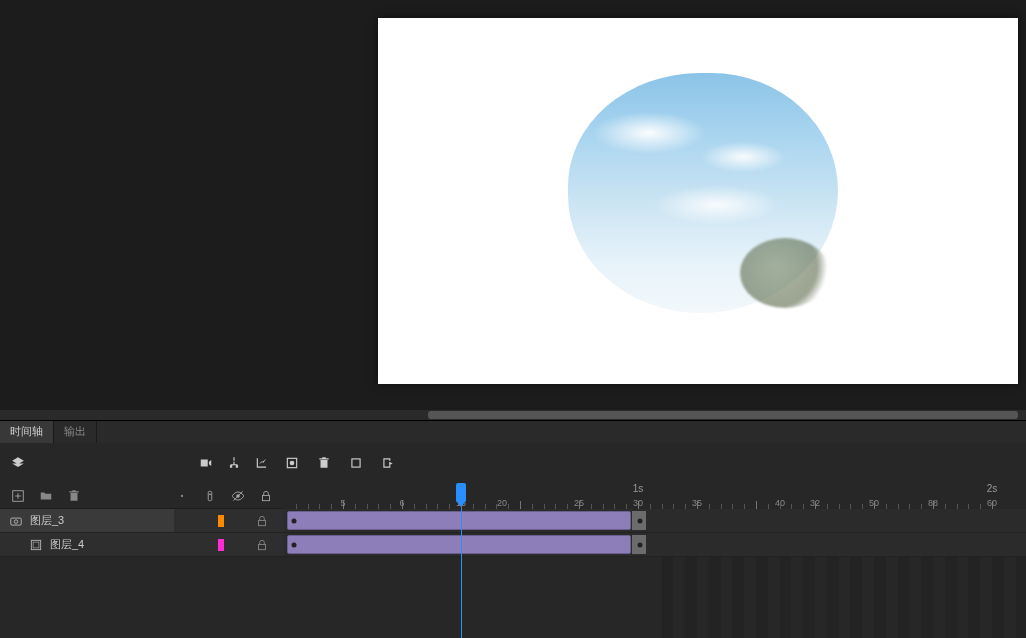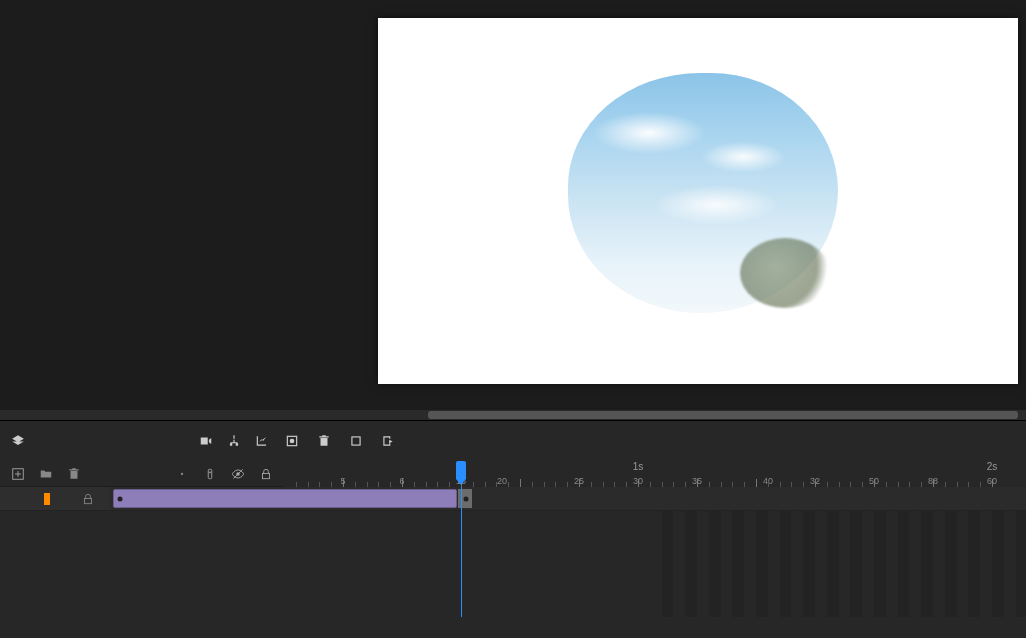--- a/index.html
+++ b/index.html
@@ -86,20 +86,24 @@
     <div class="sky-circle"></div>
   </div>
   <div class="h-scrollbar">
     <div class="h-scroll-track">
         <div class="h-scroll-thumb"></div>
       </div>
   </div>
 </div>
 
 <div class="bottom-panel">
+  <div class="tabs-row">
+    <div class="tab active">时间轴</div>
+    <div class="tab inactive">输出</div>
+  </div>
 
   <div class="toolbar-row">
     <div class="tb-left">
       <span class="icon">
           <svg viewBox="0 0 24 24">
             <path d="M12 2 2 8l10 6 10-6zM2 13l10 6 10-6"></path>
           </svg>
         </span>
     </div>
     <div class="tb-mid">
@@ -199,21 +203,21 @@
           <div class="time-label" style="left: 177px;">15</div>
           <div class="tick-major" style="left: 236px;"></div>
           <div class="time-label" style="left: 218px;">20</div>
           <div class="tick-major" style="left: 295px;"></div>
           <div class="time-label" style="left: 295px;">25</div>
           <div class="tick-major" style="left: 354px;"></div>
           <div class="time-label" style="left: 354px;">30</div>
           <div class="tick-major" style="left: 413px;"></div>
           <div class="time-label" style="left: 413px;">35</div>
           <div class="tick-major" style="left: 472px;"></div>
-          <div class="time-label" style="left: 484px;">40</div>
+          <div class="time-label" style="left: 496px;">40</div>
           <div class="tick-major" style="left: 531px;"></div>
           <div class="time-label" style="left: 531px;">32</div>
           <div class="tick-major" style="left: 590px;"></div>
           <div class="time-label" style="left: 590px;">50</div>
           <div class="tick-major" style="left: 649px;"></div>
           <div class="time-label" style="left: 649px;">88</div>
           <div class="tick-major" style="left: 708px;"></div>
           <div class="time-label" style="left: 708px;">60</div>
           <div class="tick-minor" style="left: 11.8px;"></div>
           <div class="tick-minor" style="left: 23.6px;"></div>
@@ -282,35 +286,73 @@
         <div class="seg" style="left: 566.4px; width: 11.8px;"></div>
         <div class="seg" style="left: 590px; width: 11.8px;"></div>
         <div class="seg" style="left: 613.6px; width: 11.8px;"></div>
         <div class="seg" style="left: 637.2px; width: 11.8px;"></div>
         <div class="seg" style="left: 660.8px; width: 11.8px;"></div>
         <div class="seg" style="left: 684.4px; width: 11.8px;"></div>
         <div class="seg" style="left: 708px; width: 11.8px;"></div>
         <div class="seg" style="left: 731.6px; width: 11.8px;"></div>
       </div>
   <div class="track-row selected">
+        <div class="tr-left">
+          <span class="icon dim">
+            <svg viewBox="0 0 24 24">
+              <rect x="3" y="7" width="18" height="12" rx="2" fill="none" stroke="#bbb" stroke-width="1.5"></rect>
+              <circle cx="12" cy="13" r="3" fill="none" stroke="#bbb" stroke-width="1.5"></circle>
+            </svg>
+          </span>
+          <span>图层_3</span>
+        </div>
         <div class="tr-mid">
           <div class="color-swatch" style="background: rgb(255, 138, 0);"></div>
           <span class="icon lock">
             <svg viewBox="0 0 24 24">
               <rect x="6" y="11" width="12" height="9" fill="none" stroke="#888" stroke-width="1.5"></rect>
               <path d="M8 11V8a4 4 0 0 1 8 0v3" fill="none" stroke="#888" stroke-width="1.5"></path>
             </svg>
           </span>
         </div>
         <div class="tr-track">
           <div class="clip" style="left: 3px; width: 344px;">
             <div class="kf-dot" style="left: 6px;"></div>
           </div>
           <div class="clip-end" style="left: 348px; width: 14px;">
             <div class="kf-dot" style="left: 8px;"></div>
           </div>
         </div>
       </div>
+      <div class="track-row">
+        <div class="tr-left">
+          <span class="indent"></span>
+          <span class="icon dim">
+            <svg viewBox="0 0 24 24">
+              <rect x="4" y="4" width="16" height="16" fill="none" stroke="#bbb" stroke-width="1.5"></rect>
+              <rect x="7" y="7" width="10" height="10" fill="none" stroke="#bbb" stroke-width="1"></rect>
+            </svg>
+          </span>
+          <span>图层_4</span>
+        </div>
+        <div class="tr-mid">
+          <div class="color-swatch" style="background: rgb(255, 43, 214);"></div>
+          <span class="icon lock">
+            <svg viewBox="0 0 24 24">
+              <rect x="6" y="11" width="12" height="9" fill="none" stroke="#888" stroke-width="1.5"></rect>
+              <path d="M8 11V8a4 4 0 0 1 8 0v3" fill="none" stroke="#888" stroke-width="1.5"></path>
+            </svg>
+          </span>
+        </div>
+        <div class="tr-track">
+          <div class="clip" style="left: 3px; width: 344px;">
+            <div class="kf-dot" style="left: 6px;"></div>
+          </div>
+          <div class="clip-end" style="left: 348px; width: 14px;">
+            <div class="kf-dot" style="left: 8px;"></div>
+          </div>
+        </div>
+      </div>
       <div class="playhead" style="left: 461px; top: 0px; height: 100%;">
         <div class="playhead-head"></div>
       </div>
     </div>
 </div>
 
 </body></html>

